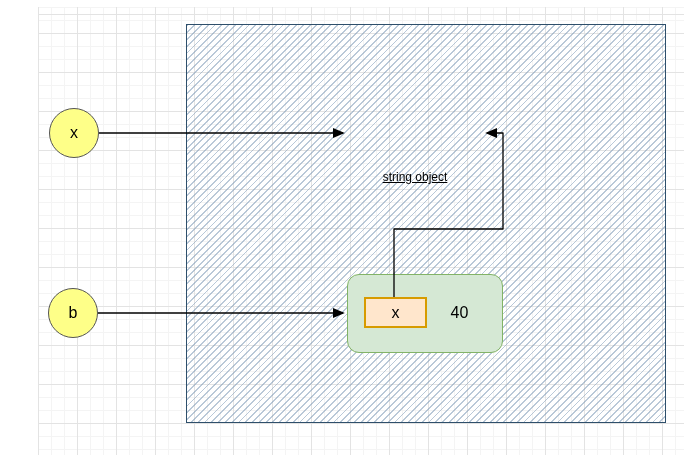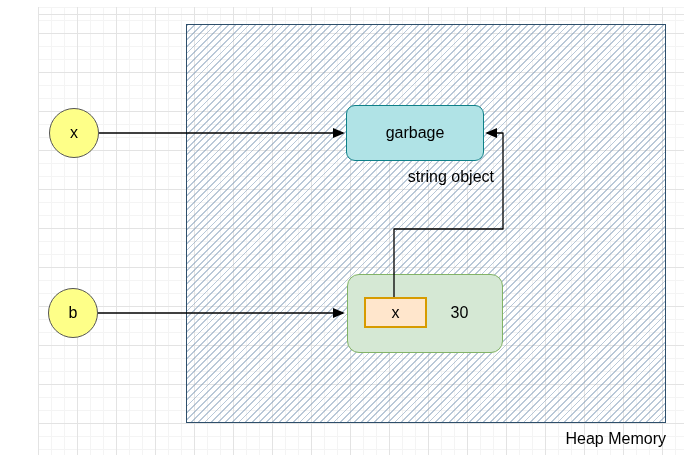--- a/index.html
+++ b/index.html
@@ -42,24 +42,25 @@
     background-image: repeating-linear-gradient(
       135deg,
       rgba(129, 156, 184, 0.55) 0px,
       rgba(129, 156, 184, 0.55) 1.3px,
       transparent 1.3px,
       transparent 4.8px
     );
   }
   .caption {
     position: absolute;
-    font-size: 16px;
+    font-size: 12px;
     line-height: 18px;
-    text-align: right;
+    text-align: center;
     white-space: nowrap;
+    text-decoration: underline;
   }
   .heap-caption   { left: 186px; top: 430px; width: 480px; }
   .string-caption { left: 336px; top: 168px; width: 158px; }
   .array-caption  { left: 347px; top: 358px; width: 156px; }
 
   .circle {
     position: absolute;
     width: 50px;
     height: 50px;
     box-sizing: border-box;
@@ -135,40 +136,36 @@
   }
 </style>
 </head>
 <body>
 
 <div class="stage">
 
   <div class="grid"></div>
 
   <div class="heap"></div>
-  <div class="caption heap-caption">Heap Memory</div>
 
   <div class="circle circle-x">
     <span>x</span>
   </div>
 
   <div class="circle circle-b">
     <span>b</span>
   </div>
 
-  <div class="garbage-box">
-    <span>garbage</span>
-  </div>
   <div class="caption string-caption">string object</div>
 
   <div class="array-box"></div>
   <div class="array-cell">
     <span>x</span>
   </div>
-  <div class="array-value">30</div>
+  <div class="array-value">40</div>
 
   <svg class="edges" viewBox="0 0 691 455" xmlns="http://www.w3.org/2000/svg">
     <defs>
       <marker id="ah" viewBox="0 0 12 10" refX="10.2" refY="5" markerWidth="12" markerHeight="10" markerUnits="userSpaceOnUse" orient="auto">
         <path d="M0,0 L12,5 L0,10 z" fill="#000000"></path>
       </marker>
     </defs>
     <line x1="99" y1="133" x2="343" y2="133" stroke="#000000" stroke-width="1.3" marker-end="url(#ah)"></line>
     <line x1="98" y1="313" x2="343" y2="313" stroke="#000000" stroke-width="1.3" marker-end="url(#ah)"></line>
     <polyline points="394,297 394,229 503,229 503,133 487,133" fill="none" stroke="#000000" stroke-width="1.3" stroke-linejoin="round" marker-end="url(#ah)"></polyline>

